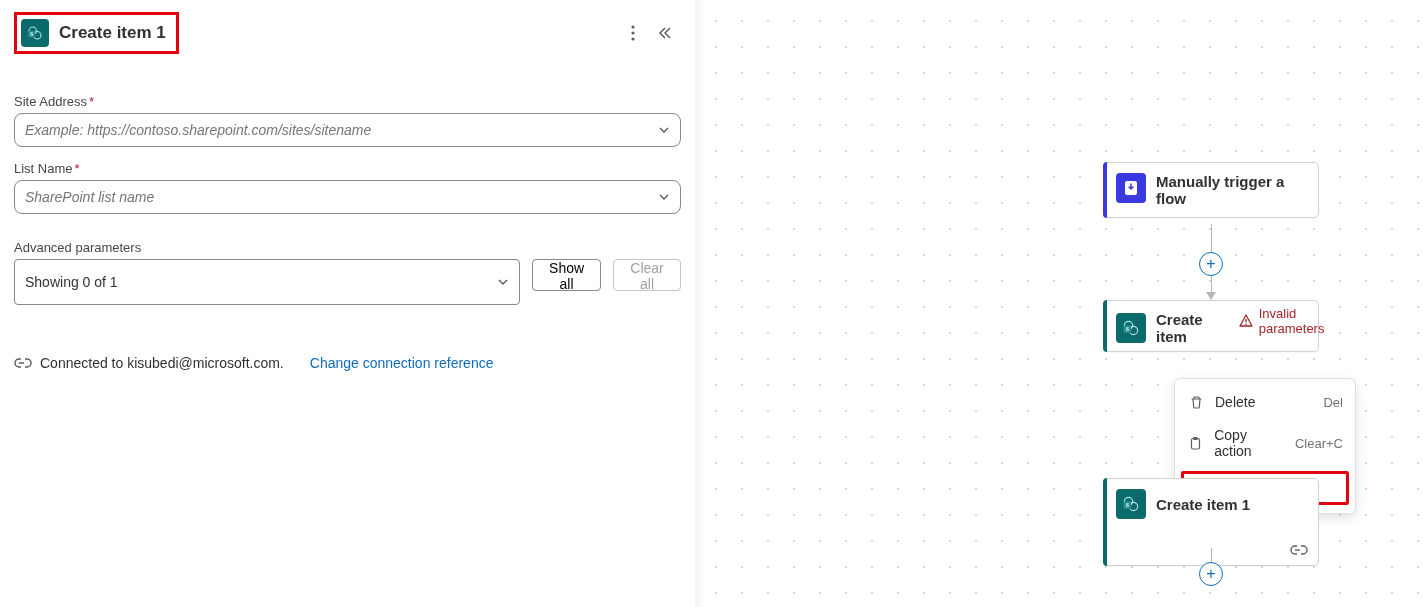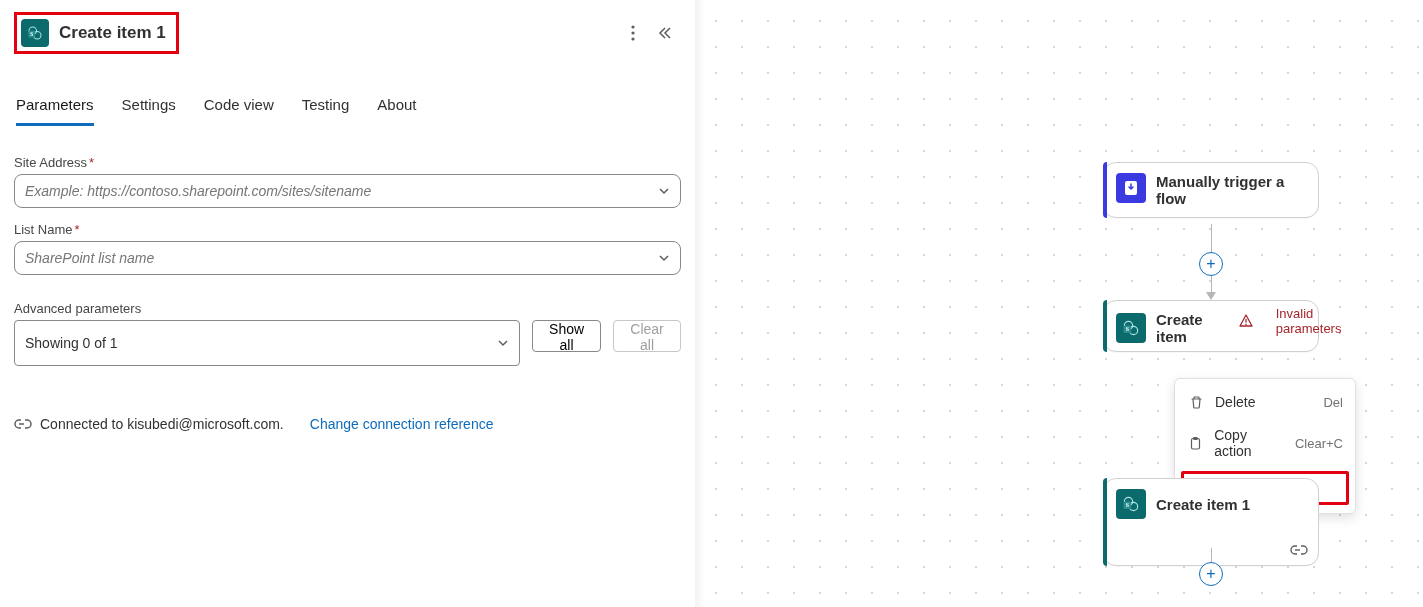--- a/index.html
+++ b/index.html
@@ -36,31 +36,31 @@
   .conn-row { margin-top: 50px; display: flex; align-items: center; gap: 8px; font-size: 14px; color: #323130; }
   .conn-link { color: #0f6cbd; cursor: pointer; margin-left: 18px; }
 
   
   .canvas { flex: 1; position: relative; background: #fff; overflow: hidden; }
   .dot-bg { position: absolute; inset: 0; background-image: radial-gradient(#d5d5d5 1px, transparent 1px); background-size: 26px 26px; background-position: 8px 8px; }
   .divider { position: absolute; left: 0; top: 0; bottom: 0; width: 10px; background: linear-gradient(to right, rgba(0,0,0,0.05), rgba(0,0,0,0)); pointer-events: none; }
 
   .canvas-inner { position: absolute; left: 0; top: 0; right: 0; bottom: 0; }
 
-  .node { position: absolute; background: #fff; border: 1px solid #d1d1d1; border-radius: 13px; padding: 10px 14px 10px 12px; box-shadow: 0 1px 1px rgba(0,0,0,0.03); display: flex; gap: 10px; align-items: center; min-width: 210px; }
+  .node { position: absolute; background: #fff; border: 1px solid #d1d1d1; border-radius: 5px; padding: 10px 14px 10px 12px; box-shadow: 0 1px 1px rgba(0,0,0,0.03); display: flex; gap: 10px; align-items: center; min-width: 210px; }
   .node .accent { position: absolute; left: -1px; top: -1px; bottom: -1px; width: 4px; border-radius: 4px 0 0 4px; }
   .node .icon-sq { width: 30px; height: 30px; border-radius: 4px; display: flex; align-items: center; justify-content: center; flex-shrink: 0; }
   .node .txt { font-size: 15px; font-weight: 600; }
   .node.trigger .accent { background: #3a3ae0; }
   .node.trigger .icon-sq { background: #3a3ae0; }
   .node.sp .accent { background: #0b6a6b; }
   .node.sp .icon-sq { background: #0b6a6b; }
   .node.wide { flex-direction: row; align-items: stretch; padding: 0; width: 216px; }
   .node.wide .top { display: flex; align-items: center; gap: 10px; padding: 10px 14px 6px 12px; }
-  .node.wide .err { color: #a4262c; font-size: 13px; display: flex; align-items: center; gap: 23px; padding: 0 14px 10px 12px; }
+  .node.wide .err { color: #a4262c; font-size: 13px; display: flex; align-items: center; gap: 6px; padding: 0 14px 10px 12px; }
   .node.wide2 { width: 216px; flex-direction: column; align-items: stretch; padding: 0; }
   .node.wide2 .top { display: flex; align-items: center; gap: 10px; padding: 10px 14px 10px 12px; }
   .node.wide2 .bottom { display: flex; justify-content: flex-end; padding: 4px 10px 8px 10px; }
   .link-icon { width: 18px; height: 14px; color: #605e5c; }
 
   .edge { position: absolute; width: 1px; background: #b8b6b4; left: 0; }
   .arrow-down { position: absolute; width: 0; height: 0; border-left: 5px solid transparent; border-right: 5px solid transparent; border-top: 8px solid #b8b6b4; }
   .plus-btn { position: absolute; width: 24px; height: 24px; border-radius: 50%; border: 1px solid #0f6cbd; background: #fff; color: #0f6cbd; display: flex; align-items: center; justify-content: center; cursor: pointer; font-size: 16px; line-height: 1; }
 
   
@@ -101,27 +101,20 @@
         </div>
         <div class="btn">
           <svg width="14" height="14" viewBox="0 0 14 14">
               <path d="M8 2 L3 7 L8 12" fill="none" stroke="#605e5c" stroke-width="1.5"></path>
               <path d="M13 2 L8 7 L13 12" fill="none" stroke="#605e5c" stroke-width="1.5"></path>
             </svg>
         </div>
       </div>
     </div>
 
-    <div class="tabs">
-      <div class="tab active">Parameters</div>
-      <div class="tab">Settings</div>
-      <div class="tab">Code view</div>
-      <div class="tab">Testing</div>
-      <div class="tab">About</div>
-    </div>
 
     <div class="form">
       <div class="field">
         <div class="field-label">
           <span>Site Address</span>
           <span class="req">*</span>
         </div>
         <div class="select-box">
           <span class="ph">Example: https://contoso.sharepoint.com/sites/sitename</span>
           <span class="chev">

